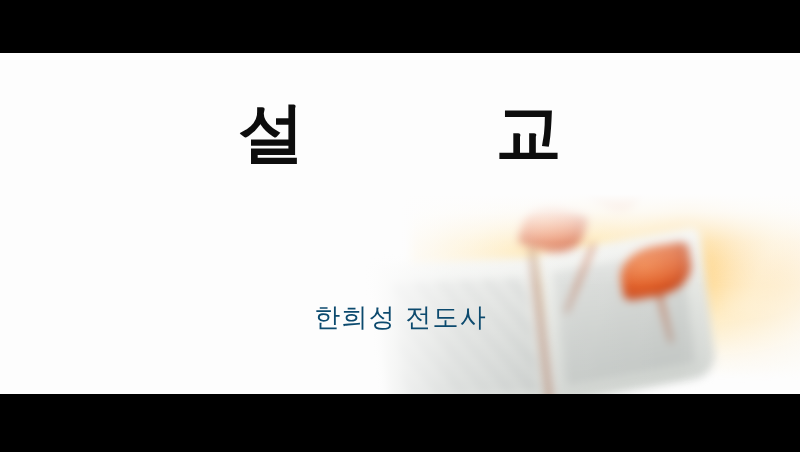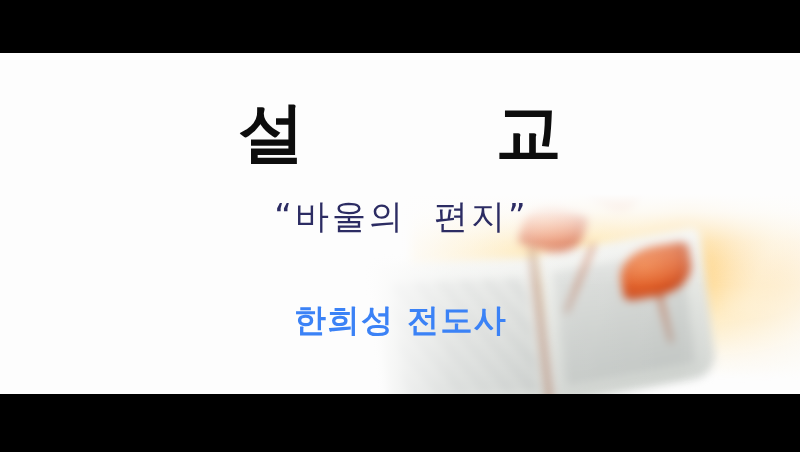--- a/index.html
+++ b/index.html
@@ -226,23 +226,23 @@
     letter-spacing: 0.09em;
     text-indent: 0.09em;
     line-height: 1.12;
     white-space: pre;
   }
 
   .slide-speaker {
     position: absolute;
     left: 0; right: 0;
     top: 250px;
-    font-size: 32px;
-    font-weight: 700;
-    color: #3b82f6;
+    font-size: 26px;
+    font-weight: 400;
+    color: #0c4a6e;
     letter-spacing: 0.045em;
     text-indent: 0.045em;
     line-height: 1.12;
     white-space: pre;
   }
 </style>
 </head>
 <body>
 
 <div class="video-frame">
@@ -268,21 +268,20 @@
         <div class="stem stem-2"></div>
         <div class="leaf leaf-3"></div>
         <div class="leaf leaf-1"></div>
         <div class="leaf leaf-2"></div>
       </div>
       <div class="photo-fade"></div>
     </div>
 
     <div class="text-stack">
       <div class="slide-title">설    교</div>
-      <div class="slide-subtitle">“바울의  편지”</div>
       <div class="slide-speaker">한희성 전도사</div>
     </div>
 
   </div>
 
   <div class="letterbox letterbox-bottom"></div>
 
 </div>
 
 </body></html>

